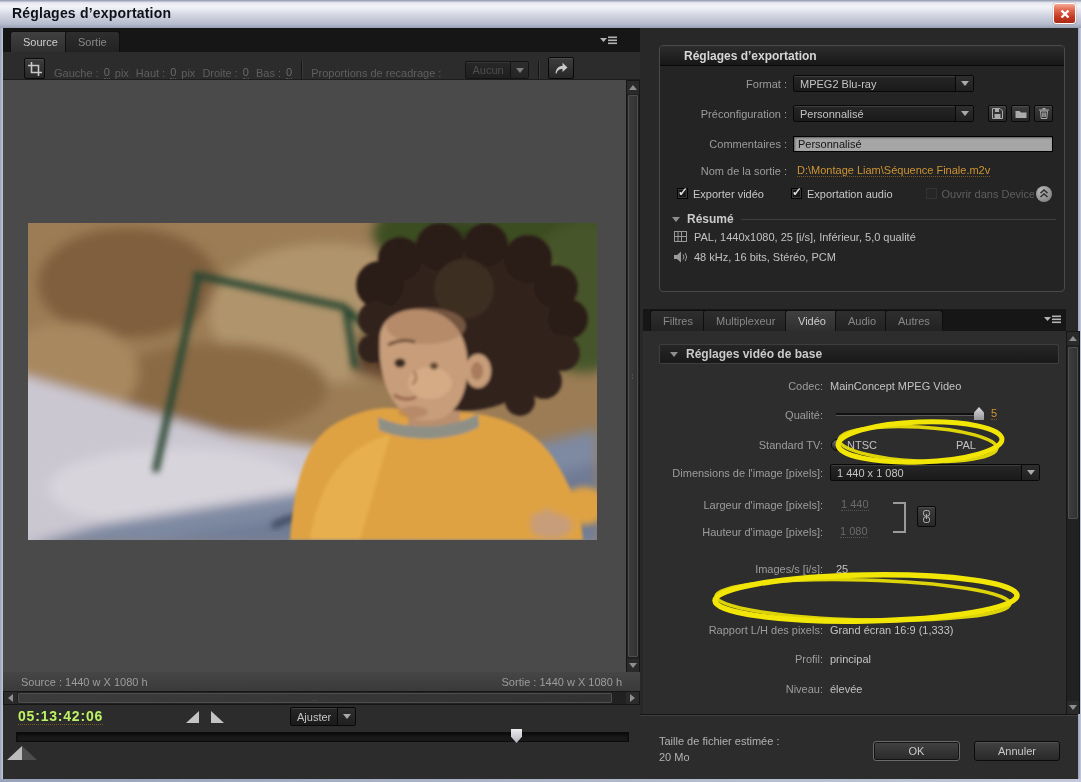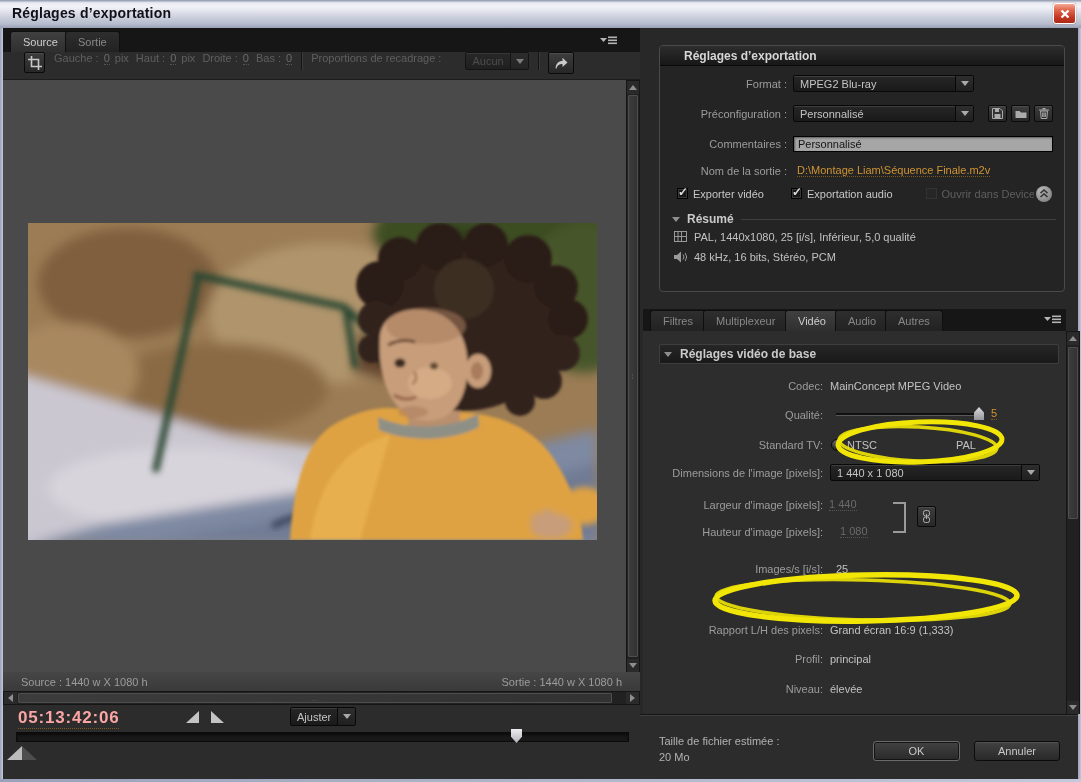--- a/index.html
+++ b/index.html
@@ -43,39 +43,39 @@
   .tab{height:21px;padding:0 12px;background:linear-gradient(#2e2e2e,#222);border:1px solid #0f0f0f;border-bottom:none;
       border-radius:3px 3px 0 0;color:#878787;font-size:11px;line-height:20px}
   .tab.active{background:linear-gradient(#404040,#2f2f2f);color:#cdcdcd}
   .scroll-track{background:#212121;border:1px solid #161616}
   .scroll-thumb{background:linear-gradient(90deg,#3c3c3c,#323232);border:1px solid #4e4e4e;border-radius:1px;position:absolute}
   .scroll-btn{background:#2a2a2a;position:absolute;display:flex;align-items:center;justify-content:center}
   .grip{position:absolute;left:50%;top:50%;transform:translate(-50%,-50%);color:#606060;font-size:7px;letter-spacing:1px}
   
   .tabstrip{left:3px;top:28px;width:637px;height:24px;background:#161616}
   .toolbar{left:3px;top:52px;width:637px;height:28px;background:#2c2c2c;border-bottom:1px solid #1d1d1d;
-      display:flex;align-items:flex-start;font-size:11px}
+      display:flex;align-items:flex-end;font-size:11px}
   .sep{width:1px;height:18px;background:#151515;box-shadow:1px 0 0 #3a3a3a;margin:0 9px}
   .preview{left:3px;top:80px;width:623px;height:592px;background:#4a4a4a}
   .infobar{left:3px;top:672px;width:637px;height:19px;background:linear-gradient(#464646,#3a3a3a);
       display:flex;align-items:center;justify-content:space-between;padding:0 18px;font-size:11px;color:#9c9c9c}
   .controls{left:3px;top:705px;width:637px;height:74px;background:#2c2c2c}
-  .timecode{font-size:17px;font-weight:bold;color:#fca5a5;letter-spacing:.8px;border-bottom:1px dotted #7a5a1e}
+  .timecode{font-size:14px;font-weight:bold;color:#bef264;letter-spacing:.8px;border-bottom:1px dotted #7a5a1e}
   .track{background:#191919;border:1px solid #0c0c0c;box-shadow:inset 0 2px 3px rgba(0,0,0,.6)}
   .playhead{width:11px;height:14px;background:linear-gradient(#ececef,#b4b4ba);
       clip-path:polygon(0 0,100% 0,100% 55%,50% 100%,0 55%)}
   .tri-a{width:0;height:0;border-bottom:12px solid #c4c4c4;border-left:13px solid transparent}
   .tri-b{width:0;height:0;border-bottom:12px solid #c4c4c4;border-right:13px solid transparent}
   
   .right-panel{left:640px;top:28px;width:438px;height:751px;background:#282828}
   .settings-bg{left:643px;top:331px;width:423px;height:383px;background:#2d2d2d}
   .row{position:absolute;height:17px;display:flex;align-items:center}
   .row .lab{width:175px;text-align:right;color:#9c9c9c;font-size:11px;flex:none;white-space:nowrap}
   .vhdr{position:absolute;left:659px;top:344px;width:400px;height:20px;background:linear-gradient(#262626,#191919);
-      border:1px solid #3e3e3e;border-radius:2px;display:flex;align-items:center;gap:8px;padding-left:4px;
+      border:1px solid #3e3e3e;border-radius:2px;display:flex;align-items:center;gap:8px;padding-left:10px;
       color:#cacaca;font-weight:bold;font-size:12px}
   .rfooter{left:640px;top:714px;width:438px;height:65px;background:#2c2c2c;border-top:1px solid #151515;box-shadow:inset 0 1px 0 #3e3e3e}
   .slider-track{background:#101010;border-bottom:1px solid #585858;height:3px}
   .slider-handle{width:10px;height:13px;background:linear-gradient(#dcdcde,#96969a);
       clip-path:polygon(50% 0,100% 42%,100% 100%,0 100%,0 42%)}
   .bracket{border:2px solid #9a9a9a;border-left:none;width:13px;height:31px}
   svg{display:block}
 </style>
 </head>
 <body>
@@ -423,21 +423,21 @@
     <div class="dd" style="width:210px;height:17px;margin-left:7px">
       <span class="txt">1 440 x 1 080</span>
       <span class="arr">
           <span class="tri-dn"></span>
         </span>
     </div>
   </div>
 
   <div class="row" style="left:648px;top:496px;width:420px">
     <span class="lab dim">Largeur d'image [pixels]:</span>
-    <span class="hot-dim" style="margin-left:6px;font-size:11px">1 440</span>
+    <span class="hot-dim" style="margin-left:18px;font-size:11px">1 440</span>
   </div>
   <div class="row" style="left:648px;top:523px;width:420px">
     <span class="lab dim">Hauteur d'image [pixels]:</span>
     <span class="hot-dim" style="margin-left:17px;font-size:11px">1 080</span>
   </div>
   <div class="abs bracket" style="left:893px;top:502px"></div>
   <div class="abs tool-btn" style="left:917px;top:506px;width:19px;height:21px">
     <span>
         <svg width="9" height="13">
           <rect x="1.5" y=".5" width="6" height="5.5" rx="2" fill="none" stroke="#b0b0b0"></rect>

